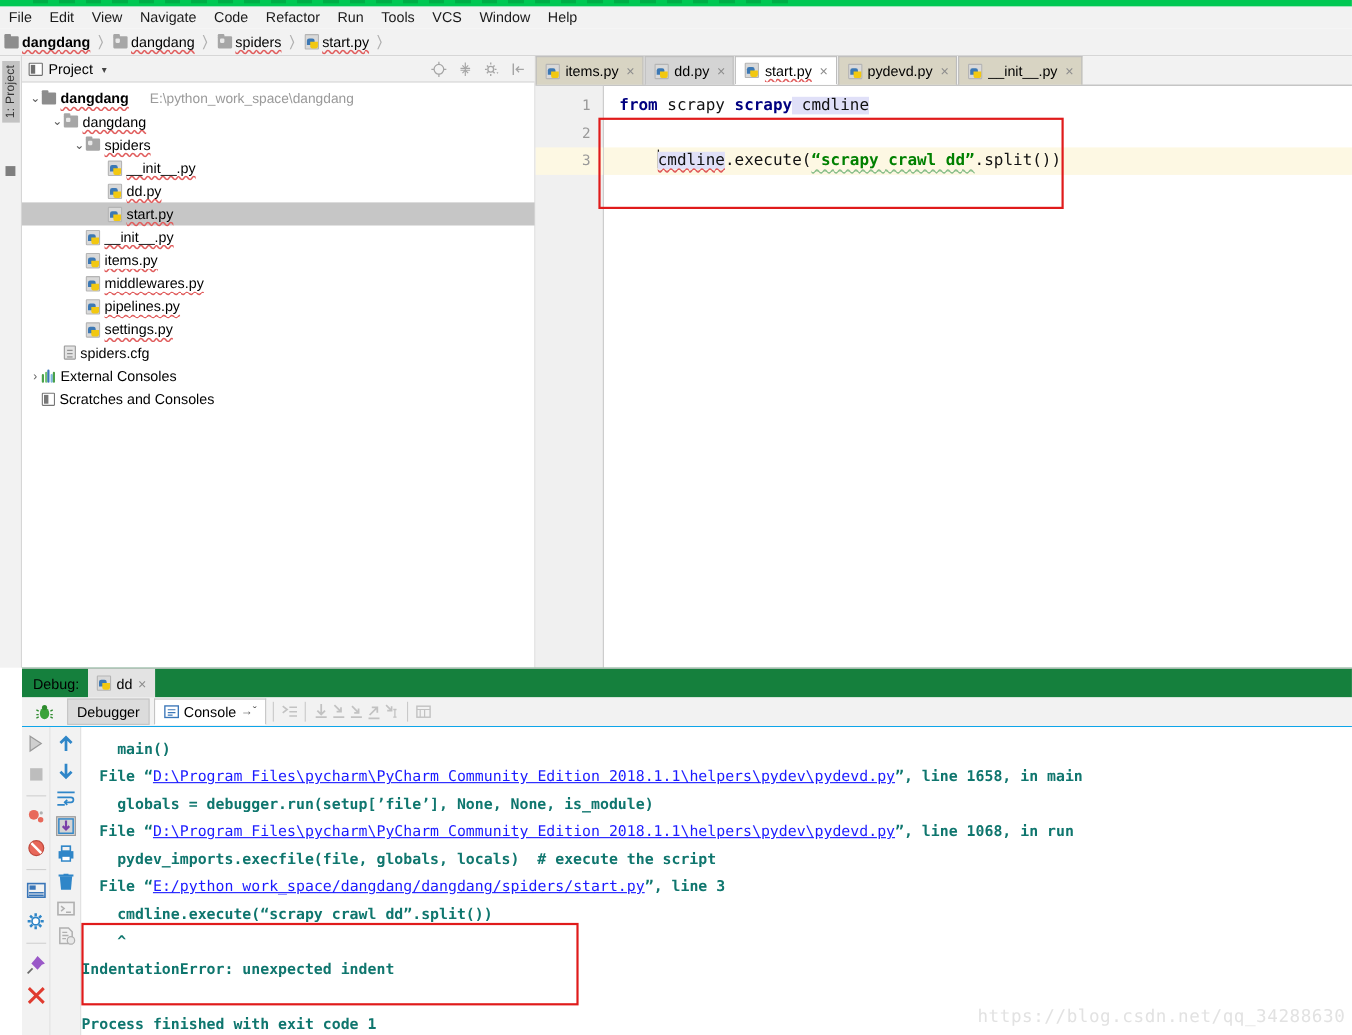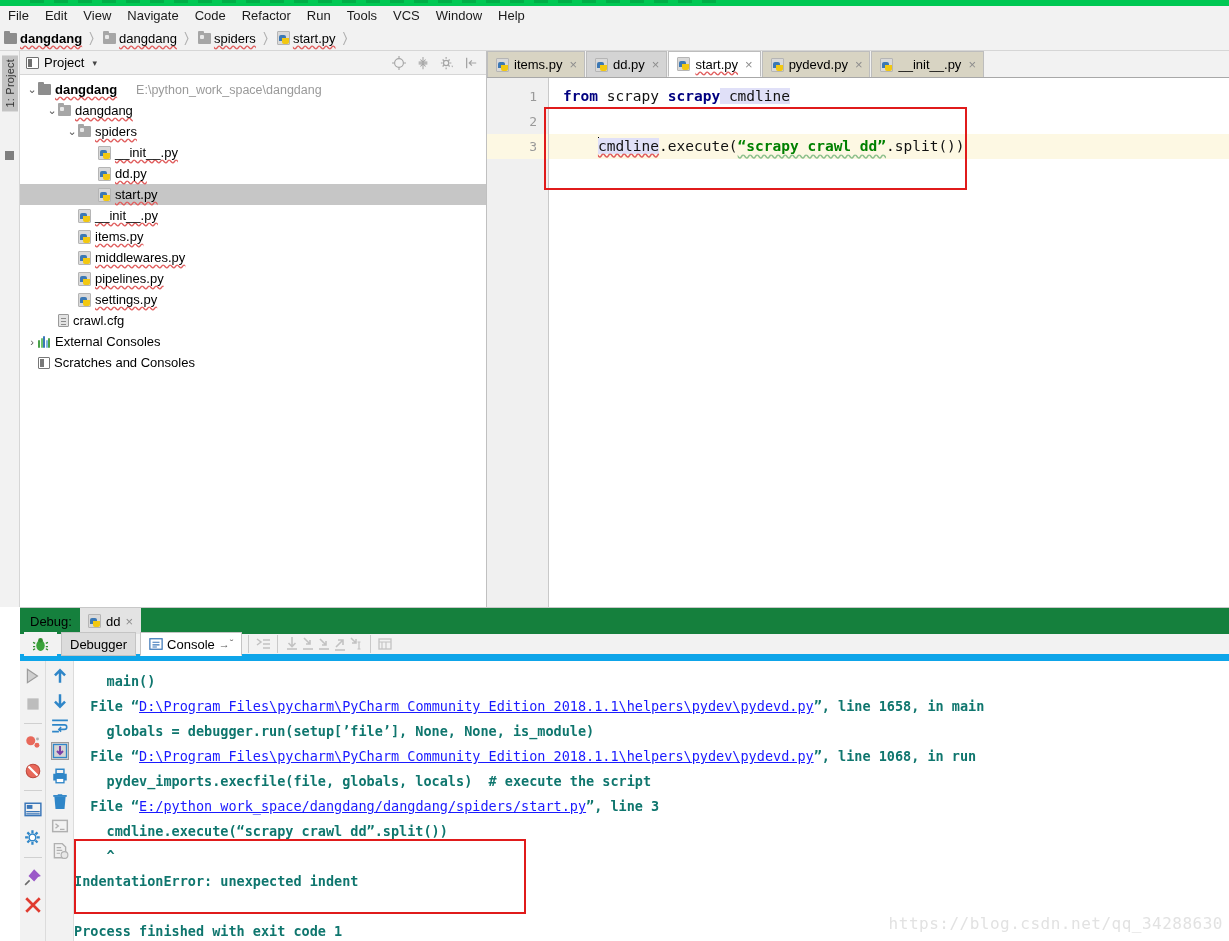--- a/index.html
+++ b/index.html
@@ -222,21 +222,21 @@
   .debug-titlebar .dlabel { font-size: 13px; padding: 0 8px 0 10px; }
   .dbg-tab {
     height: 27px; display: flex; align-items: center; gap: 5px; padding: 0 8px;
     background: #e3e3e3; font-size: 13px;
   }
   .dbg-tab .x { color: #8d8d8d; }
 
   .debug-toolbar {
     position: absolute; left: 20px; top: 27px; width: 1209px; height: 27px;
     background: #f2f2f2; display: flex; align-items: center;
-    border-bottom: 7px solid #0ea5e9;
+    border-bottom: 1px solid #0ea5e9;
   }
   .dt-btn {
     height: 24px; display: flex; align-items: center; gap: 4px; padding: 0 8px;
     font-size: 13px; background: #dcdcdc; border: 1px solid #c4c4c4;
     margin-left: 4px;
   }
   .dt-btn.active { background: #ffffff; border-bottom-color: #ffffff; }
   .dt-sep { width: 1px; height: 18px; background: #c9c9c9; margin: 0 6px; }
   .dt-ico { width: 16px; height: 16px; opacity: .45; }
 
@@ -410,21 +410,21 @@
           <span class="tlabel squig">pipelines.py</span>
         </div>
         <div class="tnode" style="padding-left: 46px;">
           <span class="arrow"></span>
           <span class="ico-py"></span>
           <span class="tlabel squig">settings.py</span>
         </div>
         <div class="tnode" style="padding-left: 26px;">
           <span class="arrow"></span>
           <span class="ico-file"></span>
-          <span class="tlabel">crawl.cfg</span>
+          <span class="tlabel">spiders.cfg</span>
         </div>
         <div class="tnode" style="padding-left: 6px;">
           <span class="arrow">›</span>
           <span class="ico-lib">
             <span style="background: rgb(74, 161, 74); left: 0px; height: 8px;"></span>
             <span style="background: rgb(111, 196, 111); left: 2.6px; height: 10px;"></span>
             <span style="background: rgb(58, 118, 184); left: 5.2px; height: 12px;"></span>
             <span style="background: rgb(127, 181, 224); left: 7.8px; height: 8px;"></span>
             <span style="background: rgb(74, 161, 74); left: 10.4px; height: 10px;"></span>
           </span>

